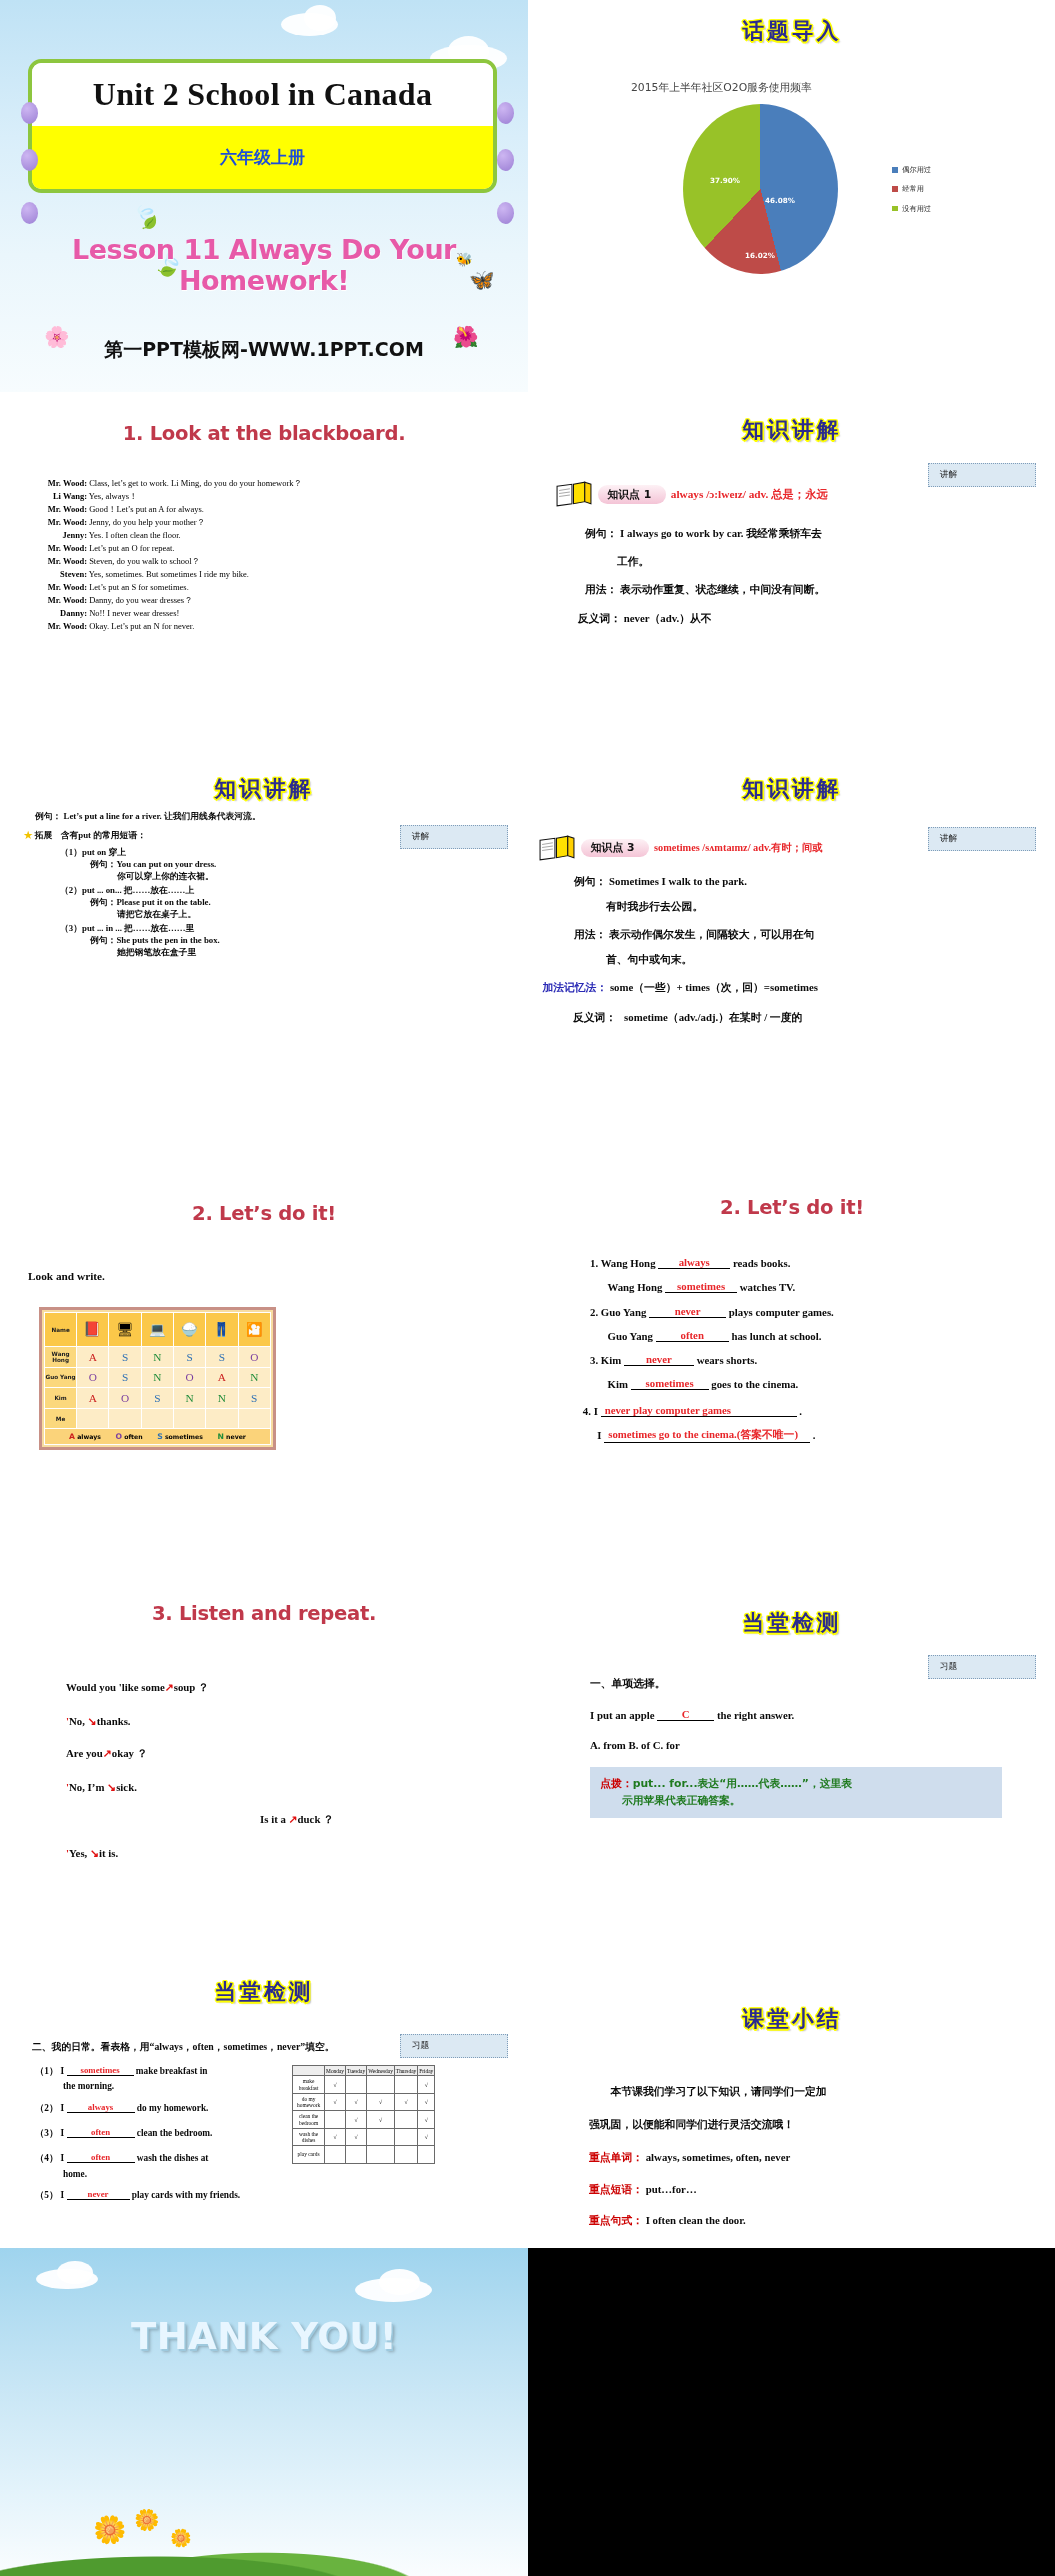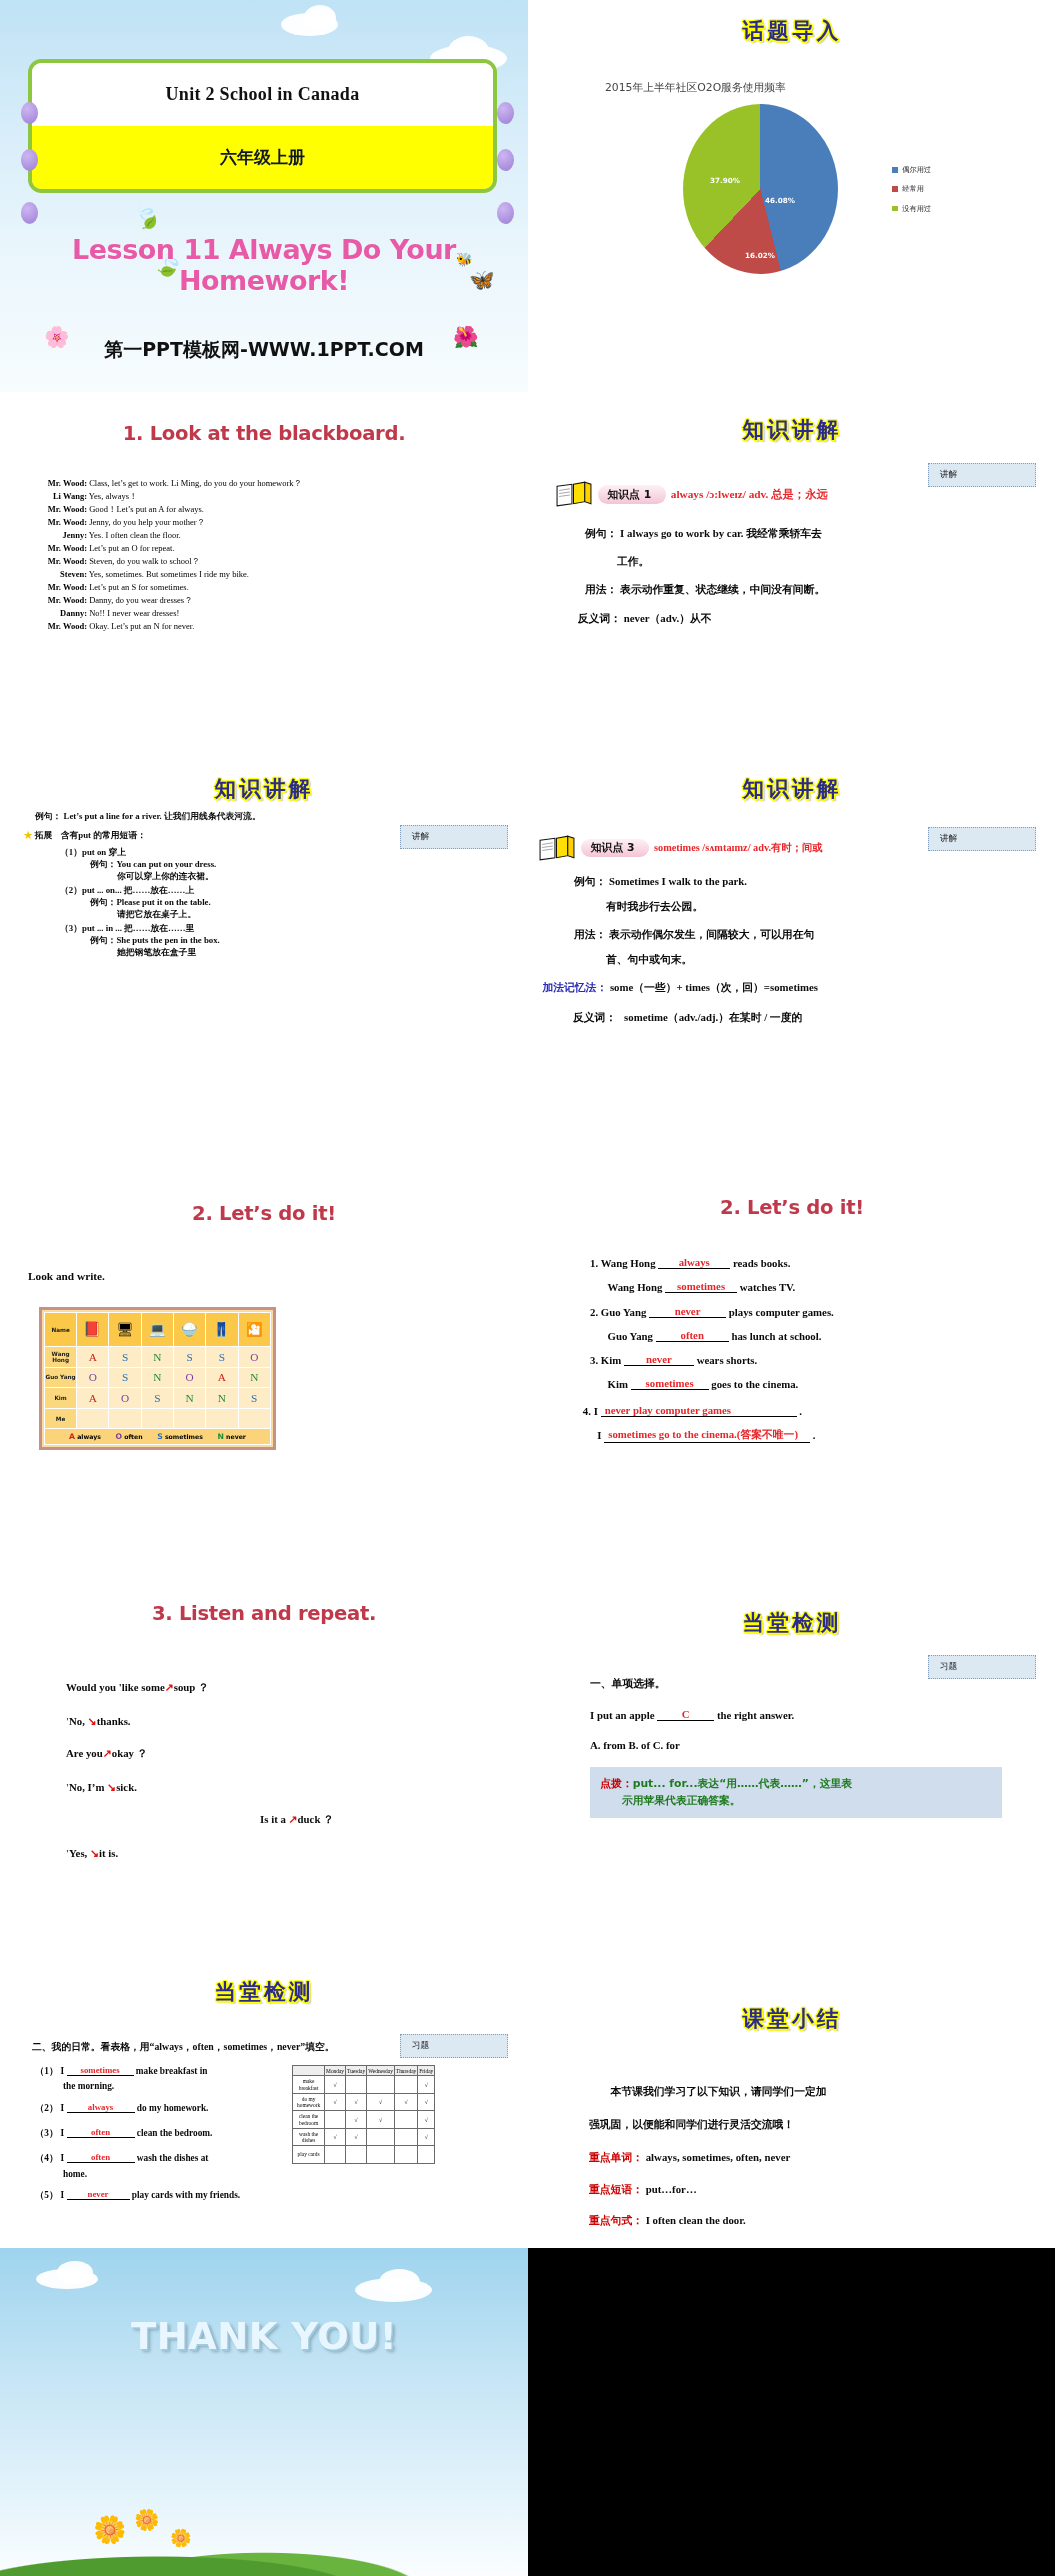--- a/index.html
+++ b/index.html
@@ -18,22 +18,22 @@
     background:linear-gradient(180deg,#bfe2f5 0%, #d9eefa 35%, #eaf6fc 65%, #f7fcfe 100%);
   }
   .cloud { position:absolute; background:#fff; border-radius:50%; opacity:.95; }
   .titlebox {
     position:absolute; left:28px; top:59px; width:469px; height:134px;
     border:4.6px solid #8dc63f; border-radius:13.4px; background:#fffde8;
     overflow:hidden;
   }
   .titlebox .white { height:50%; background:#ffffff; display:flex; align-items:center; justify-content:center; }
   .titlebox .yellow { height:50%; background:#ffff00; display:flex; align-items:center; justify-content:center; }
-  .unit-title { font-size:18px; font-weight:bold; color:#111; letter-spacing:0.3px; font-family:"Liberation Serif",serif; }
-  .grade { font-size:17px; font-weight:bold; color:#0f172a; font-family:"DejaVu Sans",sans-serif; }
+  .unit-title { font-size:32px; font-weight:bold; color:#111; letter-spacing:0.3px; font-family:"Liberation Serif",serif; }
+  .grade { font-size:17px; font-weight:bold; color:#1d4ed8; font-family:"DejaVu Sans",sans-serif; }
   .dot { position:absolute; width:17px; height:21.6px; border-radius:50%;
          background:radial-gradient(circle at 35% 30%, #cdb6f2, #9b7fd4); }
   .lesson-title {
     position:absolute; left:0; right:0; top:234px; text-align:center;
     font-size:27px; font-weight:bold; color:#e75aa8;
     font-family:"DejaVu Sans", sans-serif; letter-spacing:-0.5px;
     text-shadow:0.5px 0.5px 0 #fff;
   }
   .watermark {
     position:absolute; left:0; right:0; top:337px; text-align:center;
@@ -165,21 +165,21 @@
     <div class="flower" style="left:456px;top:252px;font-size:13.4px;">🐝</div>
 
     <div class="watermark">第一PPT模板网-WWW.1PPT.COM</div>
     <div class="flower" style="left:44px;top:325px;">🌸</div>
     <div class="flower" style="left:453px;top:325px;">🌺</div>
   </div>
 
   <div class="slide" style="height:392px;">
     <div class="cn-head" style="margin-top:15.5px;">话题导入</div>
 
-    <div style="margin-top:36px; padding-left:77px;">
+    <div style="margin-top:36px; padding-left:103px;">
       <div class="chart-title">2015年上半年社区O2O服务使用频率</div>
     </div>
 
     <div style="display:flex; align-items:center; margin-top:9.3px; padding-left:155px;">
       <div class="pie-wrap">
         <div class="pie" style="background:conic-gradient(#4a7ebb 0deg 165.9deg, #be4b48 165.9deg 223.5deg, #98c228 223.5deg 360deg);"></div>
         <div class="pie-label" style="left:82px;top:92px;">46.08%</div>
         <div class="pie-label" style="left:62px;top:147px;">16.02%</div>
         <div class="pie-label" style="left:27px;top:72px;">37.90%</div>
       </div>

